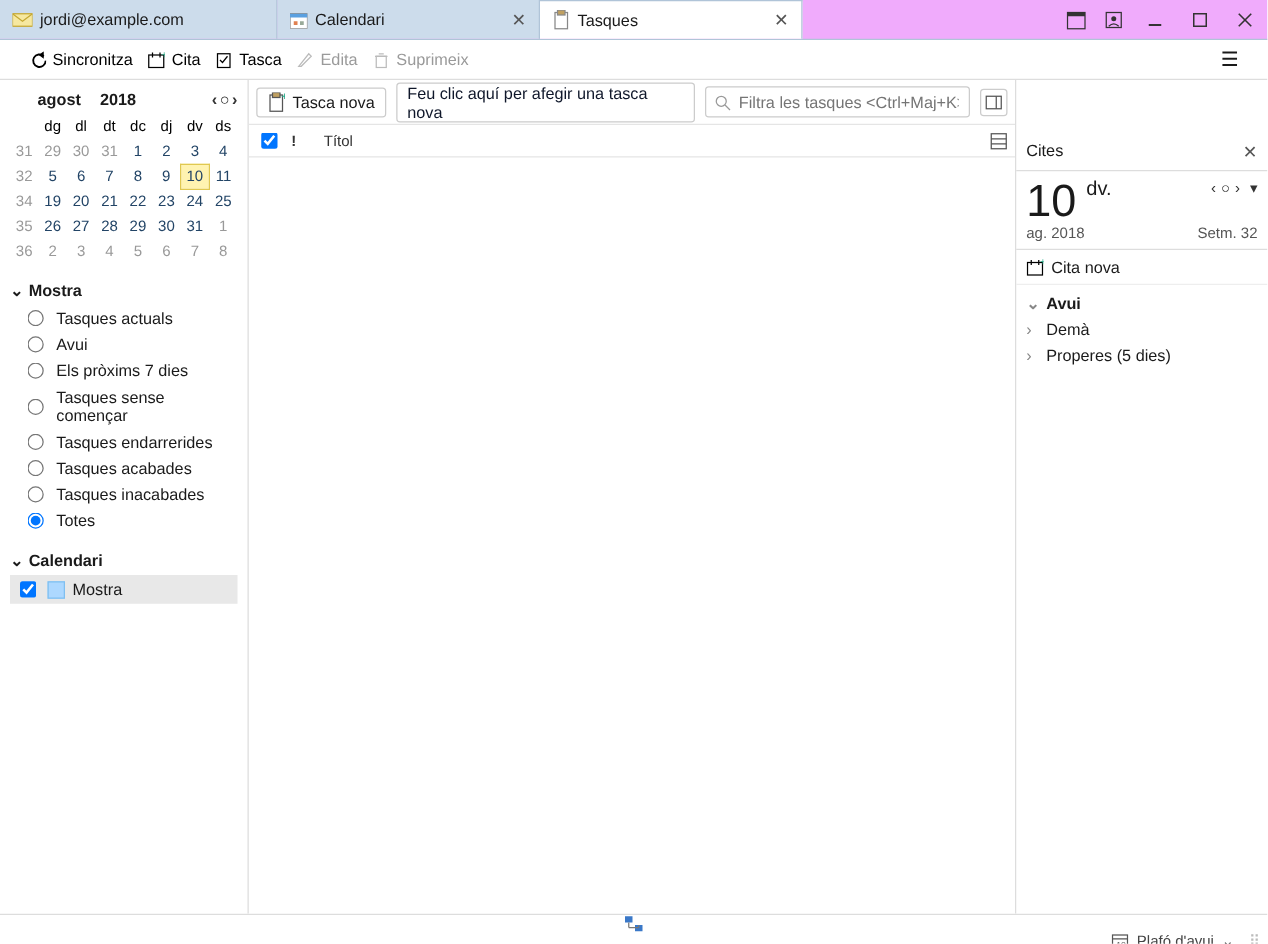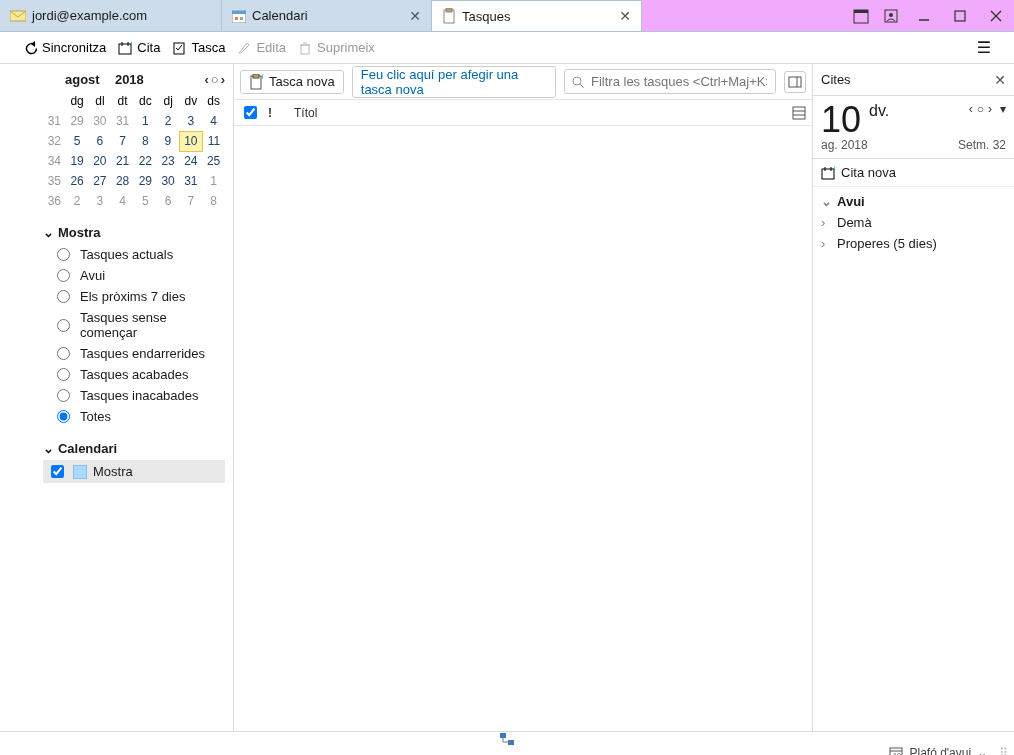--- a/index.html
+++ b/index.html
@@ -57,34 +57,34 @@
   .main {
     flex:1;
     display:flex;
     min-height:0;
   }
   .leftpane {
     width: 199px;
     border-right:1px solid #ddd;
     overflow-y:auto;
     padding: 4px 8px 8px 8px;
-    margin-left: 35px;
   }
   .middlepane {
     flex:1;
     display:flex;
     flex-direction:column;
     min-width:0;
     border-right:1px solid #ddd;
   }
   .rightpane {
     width: 201px;
     display:flex;
     flex-direction:column;
     min-width:0;
+    margin-top:41px;
   }
   
   .cal-header { display:flex; align-items:center; gap:4px; font-weight:bold; margin:4px 0 4px 22px;}
   .cal-header .navbtns { margin-left:auto; display:flex; gap:2px; color:#333;}
   .cal-grid { width:100%; border-collapse:collapse; font-size:12px;}
   .cal-grid th, .cal-grid td { width:22px; height:20px; text-align:center; padding:0; }
   .cal-grid th { font-weight:normal; color:#000; }
   .cal-grid .wk { color:#999; }
   .cal-grid .dim { color:#999; }
   .cal-grid .norm { color:#246; }
@@ -108,21 +108,21 @@
     display:flex; align-items:center; gap:6px;
     border:1px solid #ccc; border-radius:3px;
     padding: 3px 8px;
     background:#fff;
   }
   .newtask-input {
     flex:1.4;
     border:1px solid #ccc; border-radius:3px;
     padding: 0 8px;
     background:#fff;
-    color:#0369a1;
+    color:#0f172a;
   }
   .filter-wrap {
     flex:1;
     display:flex; align-items:center;
     border:1px solid #ccc; border-radius:3px;
     padding: 3px 6px;
     background:#fff;
     color:#999;
     gap:4px;
   }

